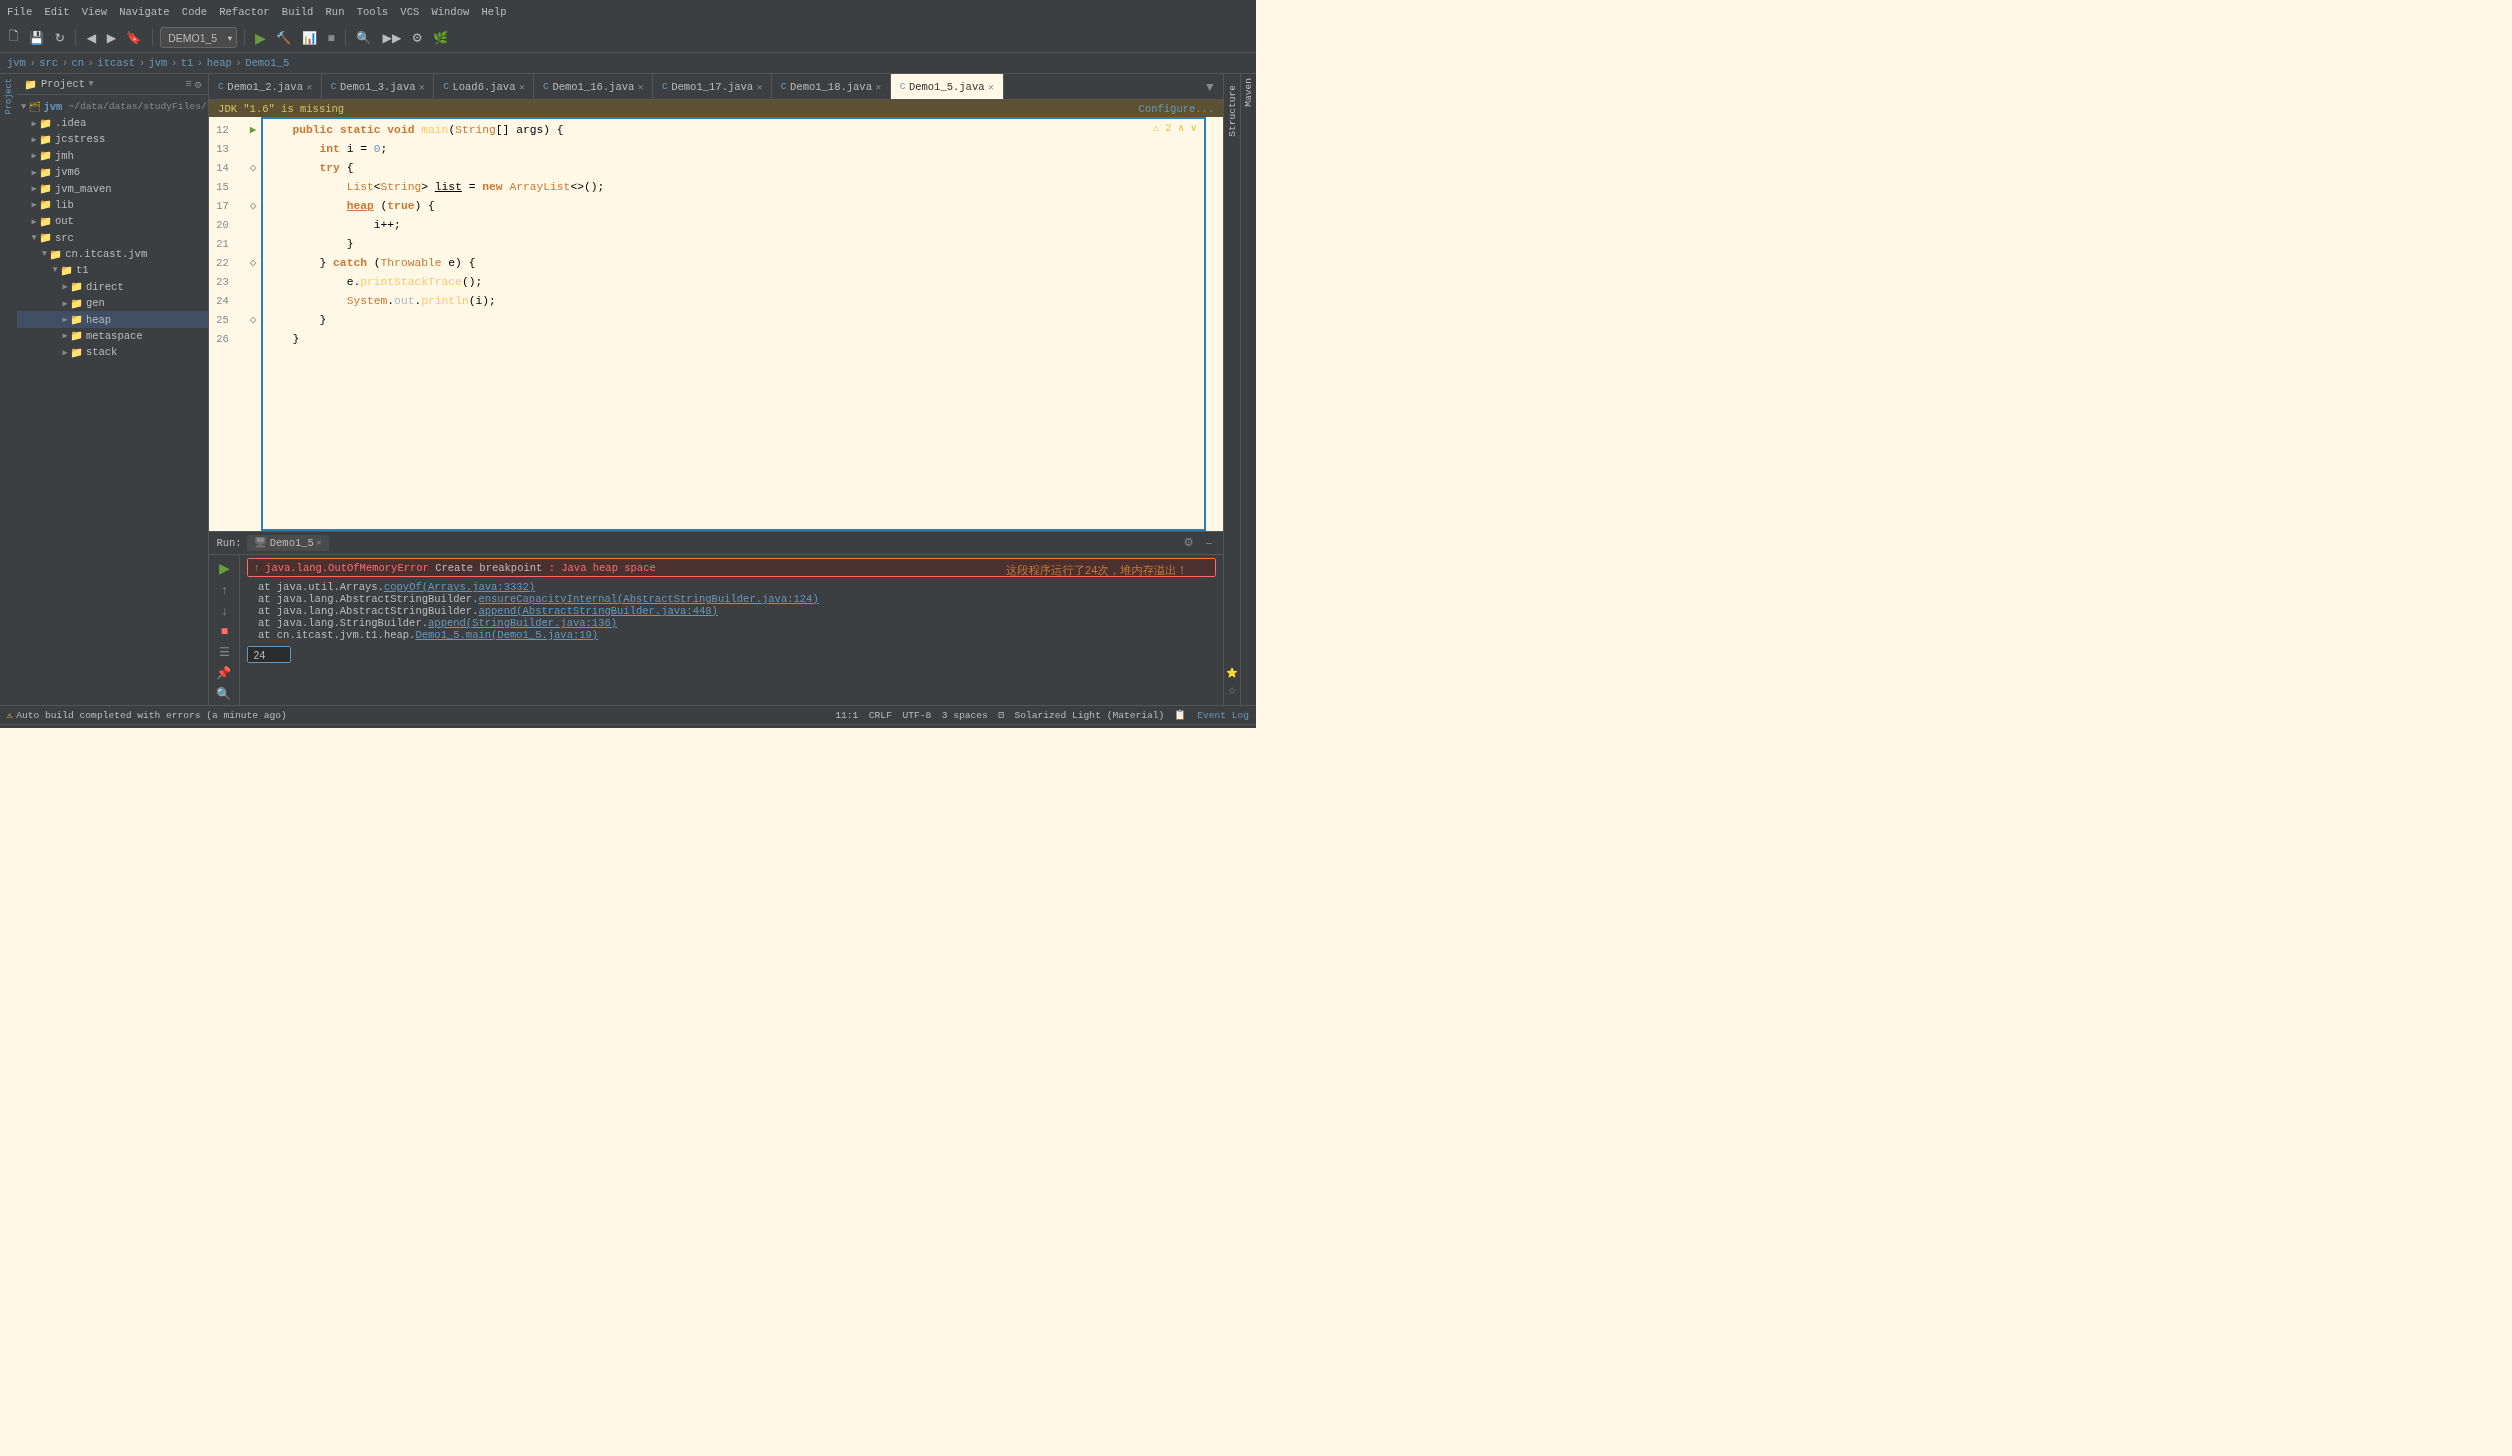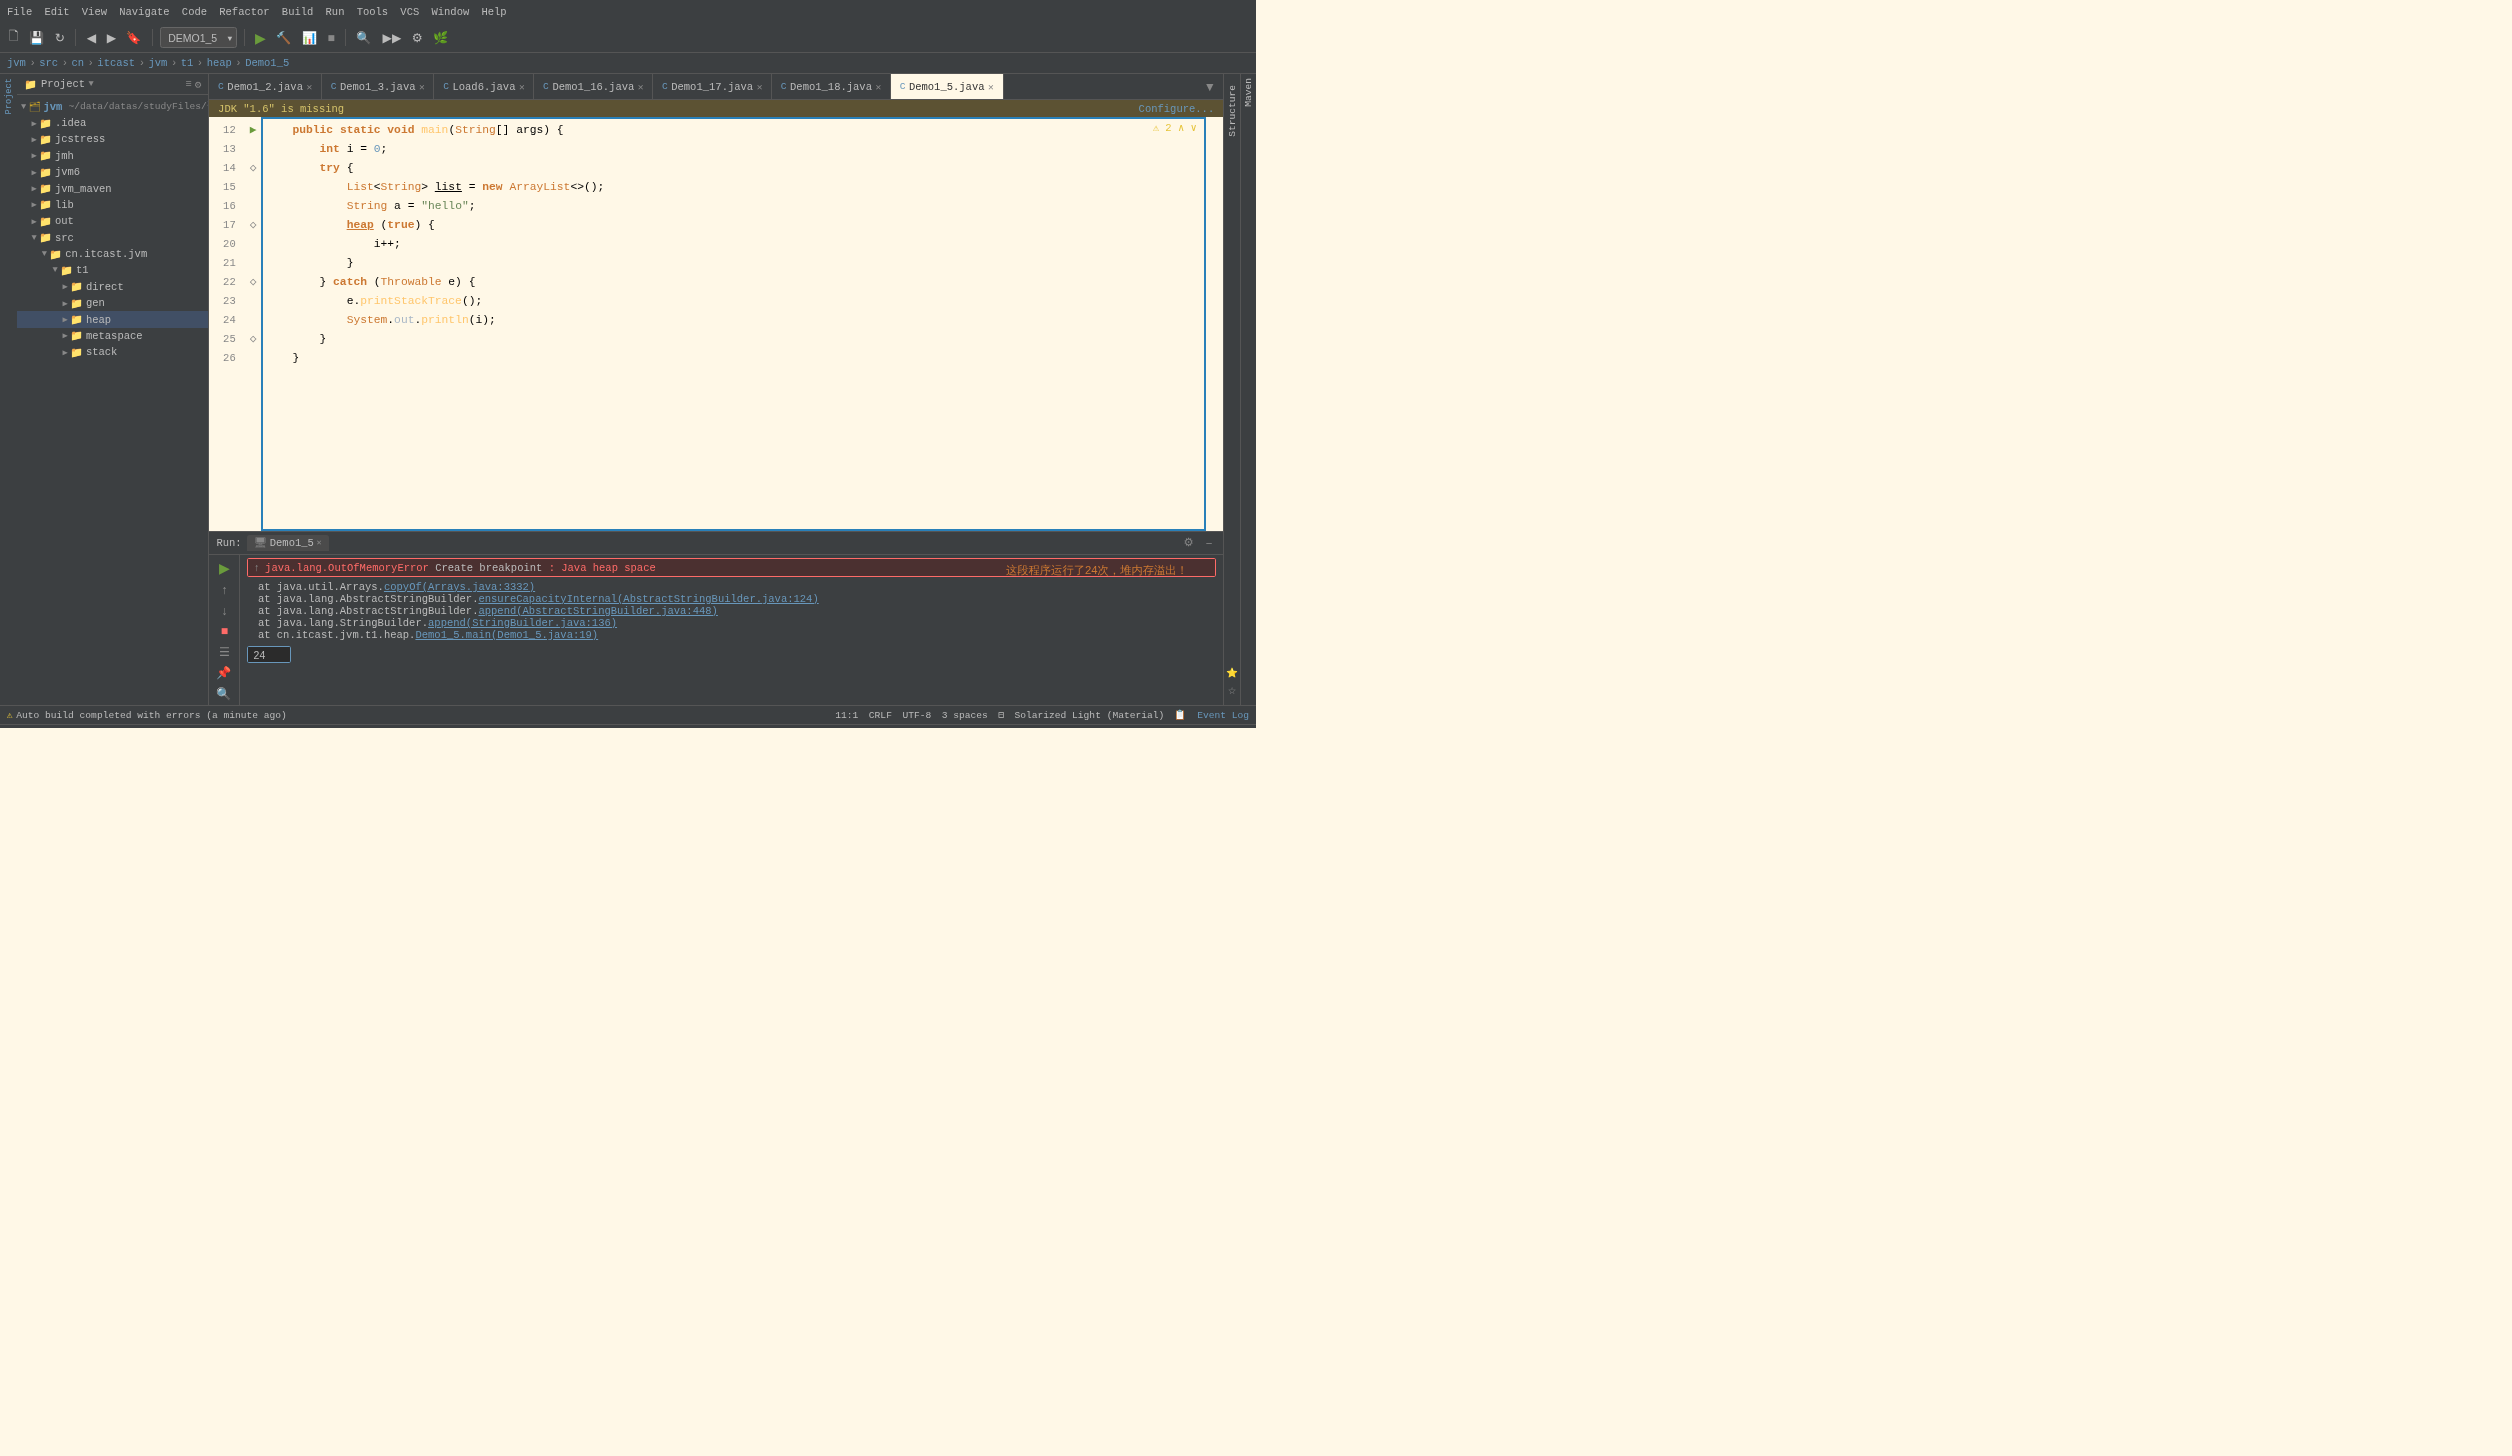--- a/index.html
+++ b/index.html
@@ -219,21 +219,21 @@
       position: relative;
     }
     .code-line {
       display: flex;
       align-items: stretch;
       min-height: 19px;
       line-height: 19px;
     }
     .line-num {
       width: 35px;
-      text-align: right;
+      text-align: center;
       padding-right: 8.7px;
       color: #888;
       font-size: 10.5px;
       user-select: none;
       flex-shrink: 0;
       background: #FFF8E7;
     }
     .line-gutter {
       width: 17.4px;
       flex-shrink: 0;
@@ -641,25 +641,20 @@
             <span class="line-gutter" style="color:#888;">◇</span>
             <span class="line-content">        <span class="kw">try</span> {</span>
           </div>
 
           <div class="code-line">
             <span class="line-num">15</span>
             <span class="line-gutter"></span>
             <span class="line-content">            <span class="type">List</span>&lt;<span class="type">String</span>&gt; <span class="underline">list</span> = <span class="kw">new</span> <span class="type">ArrayList</span>&lt;&gt;();</span>
           </div>
 
-          <div class="code-line">
-            <span class="line-num">16</span>
-            <span class="line-gutter"></span>
-            <span class="line-content">            <span class="type">String</span> a = <span class="str">"hello"</span>;</span>
-          </div>
 
           <div class="code-line">
             <span class="line-num">17</span>
             <span class="line-gutter" style="color:#888;">◇</span>
             <span class="line-content">            <span class="kw" style="text-decoration:underline;">heap</span> (<span class="kw">true</span>) {</span>
           </div>
 
 
 
           <div class="code-line">

